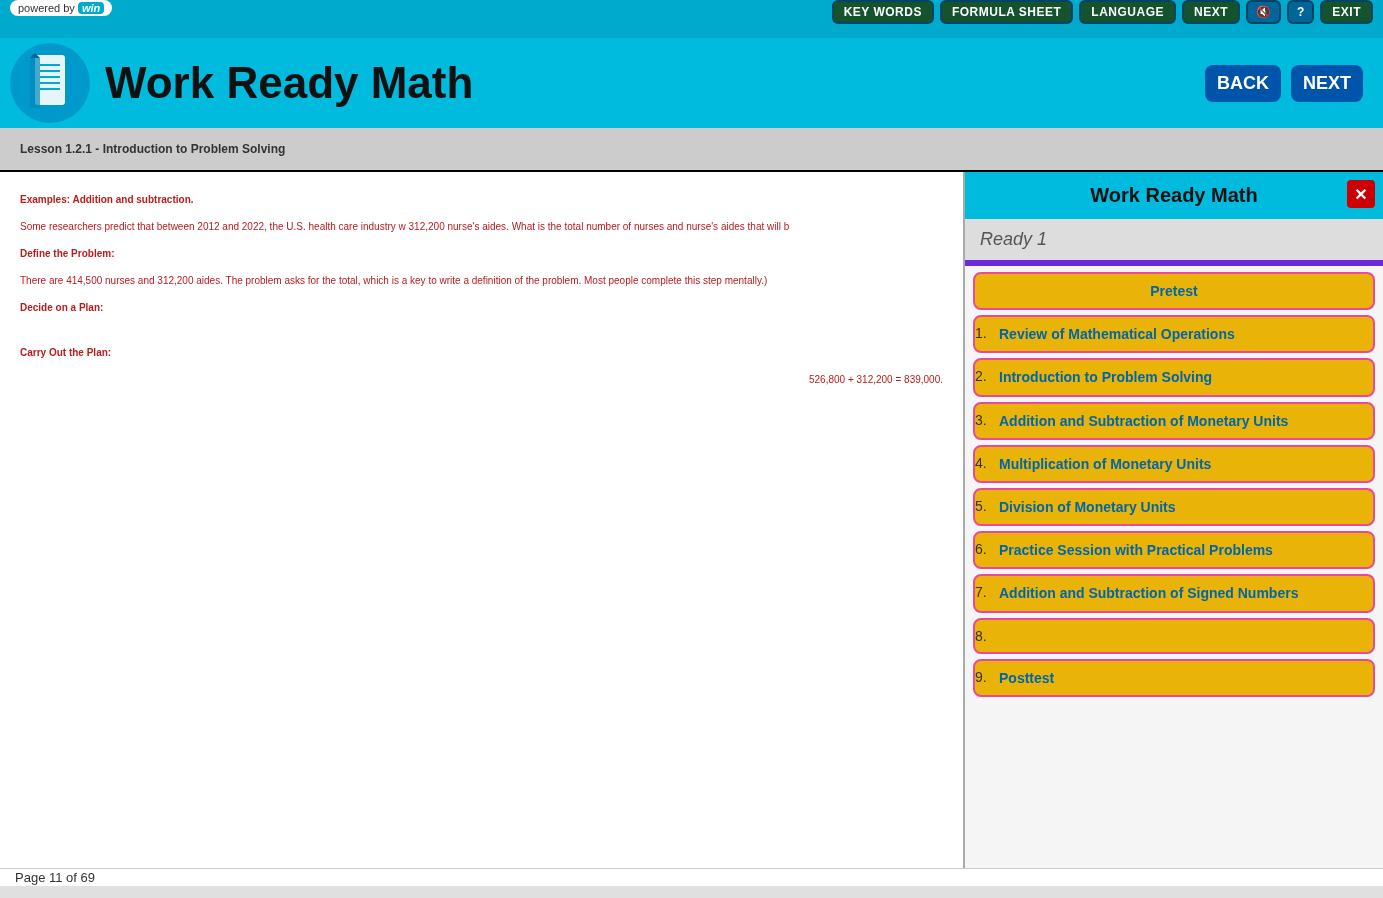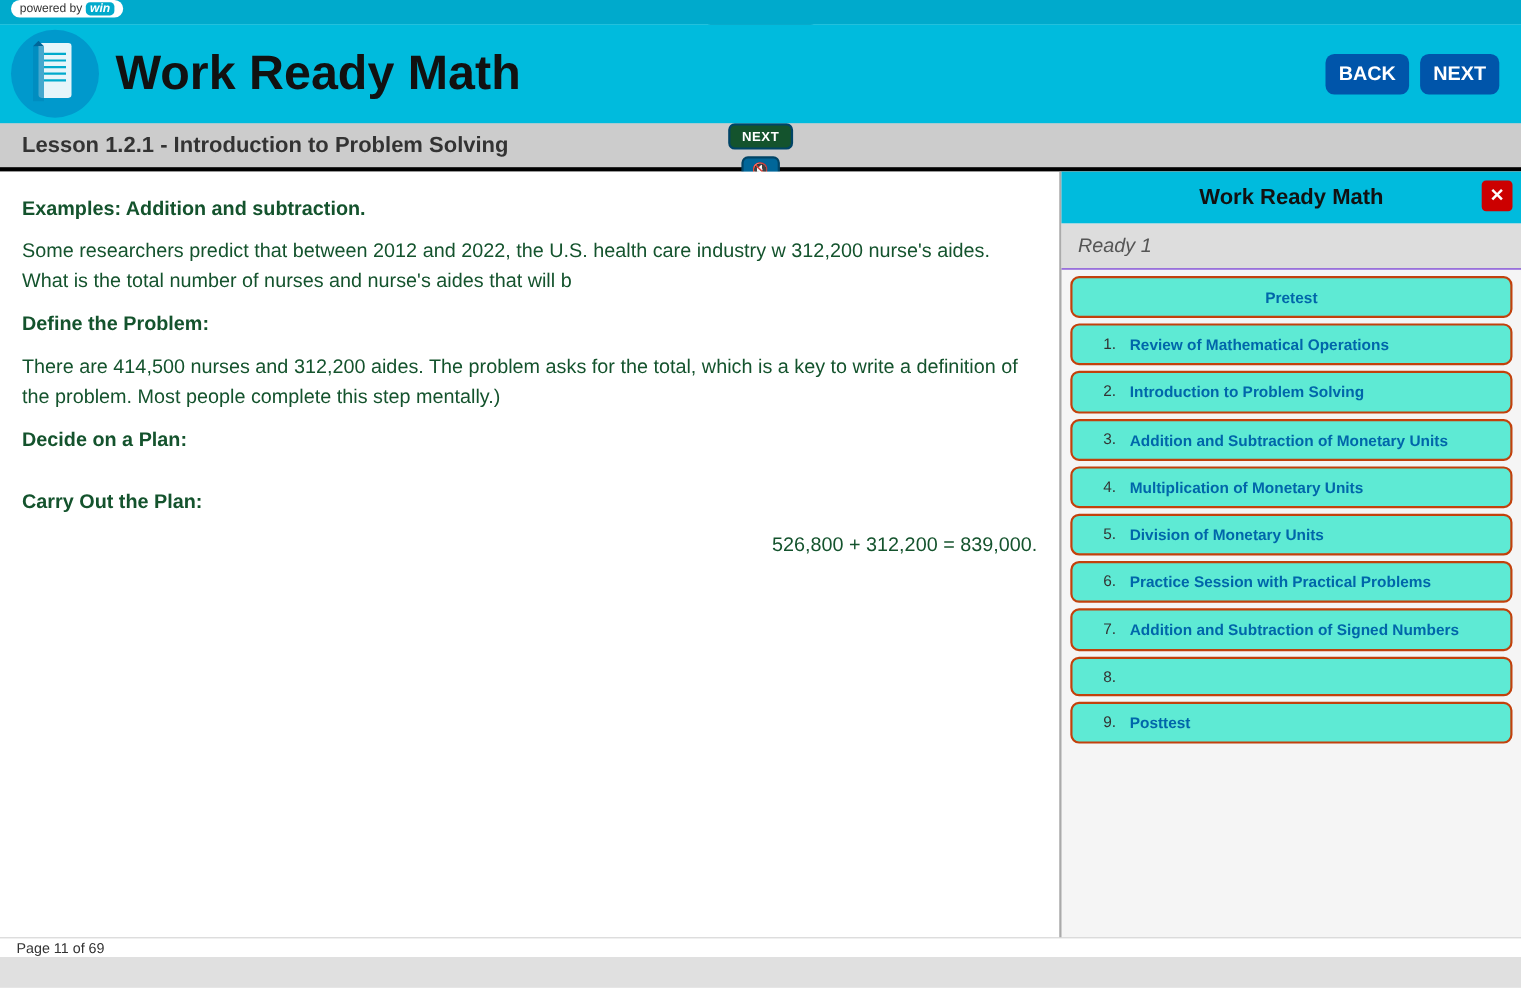--- a/index.html
+++ b/index.html
@@ -7,26 +7,25 @@
       font-family: Arial, sans-serif;
       background: #e0e0e0;
       width: 1383px;
       height: 898px;
       overflow: hidden;
     }
 
     
     #top-bar {
       background: #00aacc;
-      height: 22px;
-      display: flex;
-      align-items: center;
+      height: 38px;
+      display: flex;
+      align-items: flex-start;
       padding: 0 10px;
       gap: 6px;
-      flex-direction: column;
     }
     #powered-by {
       color: #333;
       font-size: 11px;
       margin-right: auto;
       background: white;
       border-radius: 10px;
       padding: 2px 8px;
       display: flex;
       align-items: center;
@@ -109,43 +108,43 @@
       cursor: pointer;
     }
 
     
     #lesson-title-bar {
       background: #cccccc;
       height: 44px;
       display: flex;
       align-items: center;
       padding: 0 20px;
-      font-size: 20px;
+      font-size: 12px;
       font-weight: bold;
       color: #333;
-      border-bottom: 4px solid #000000;
+      border-bottom: 2px solid #000000;
     }
 
     
     #main-area {
       display: flex;
       height: calc(898px - 38px - 90px - 44px - 30px);
     }
 
     
     #content-panel {
       flex: 1;
       background: white;
       padding: 20px 20px 10px 20px;
       overflow-y: auto;
       position: relative;
     }
     #content-panel p, #content-panel div {
-      font-size: 18px;
-      color: #14532d;
+      font-size: 10px;
+      color: #b91c1c;
       margin-bottom: 12px;
       line-height: 1.5;
     }
     .bold-label {
       font-weight: bold;
       font-size: 15px;
       color: #111;
     }
     .equation {
       margin-left: 50px;
@@ -193,35 +192,35 @@
       display: flex;
       align-items: center;
       justify-content: center;
     }
     #sidebar-ready {
       background: #dddddd;
       padding: 10px 15px;
       font-size: 18px;
       color: #555;
       font-style: italic;
-      border-bottom: 1px solid #6d28d9;
+      border-bottom: 6px solid #6d28d9;
     }
     #sidebar-list {
       flex: 1;
       overflow-y: auto;
       padding: 6px 8px;
       display: flex;
       flex-direction: column;
       gap: 5px;
     }
     .sidebar-item {
-      border: 2px solid #c2410c;
+      border: 2px solid #ec4899;
       border-radius: 8px;
-      padding: 8px 28px;
-      background: #5eead4;
+      padding: 8px 0;
+      background: #eab308;
       cursor: pointer;
       display: flex;
       gap: 6px;
     }
     .sidebar-item-num {
       color: #333;
       font-size: 14px;
       font-weight: normal;
       flex-shrink: 0;
       min-width: 18px;

